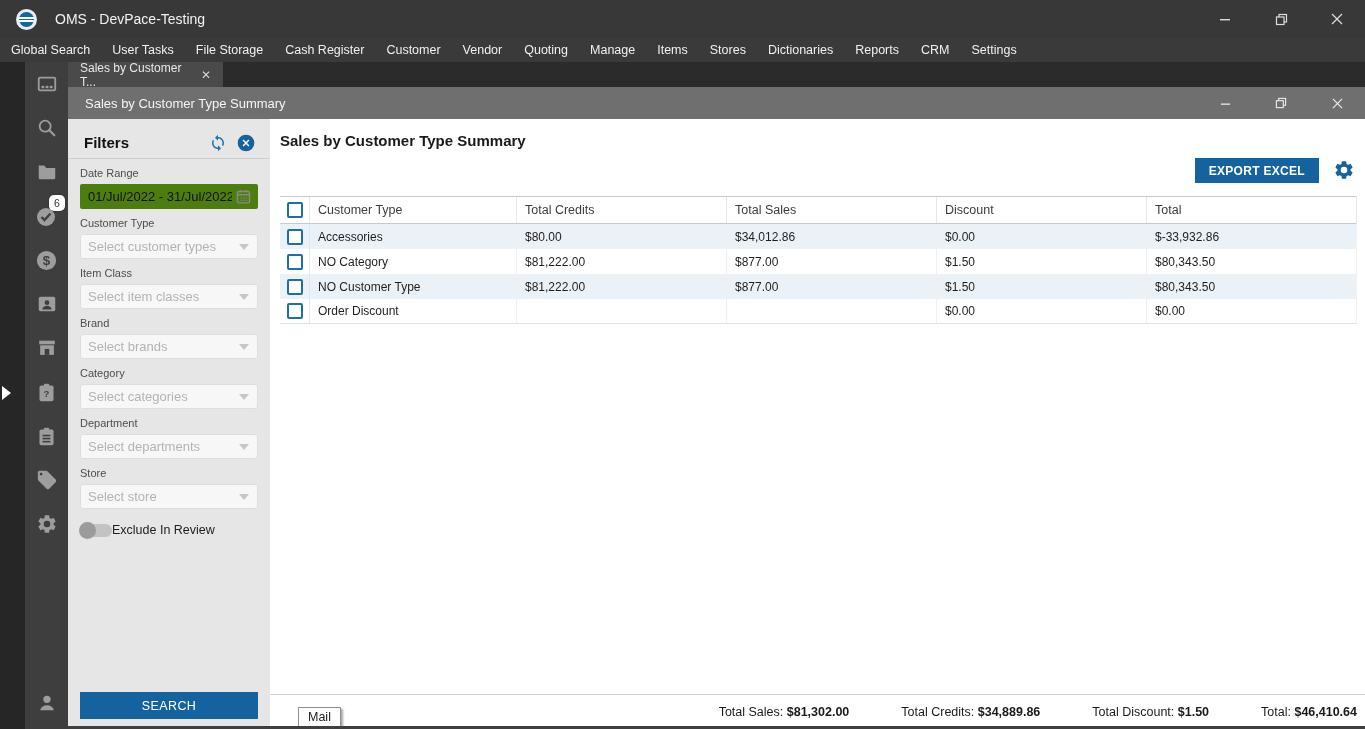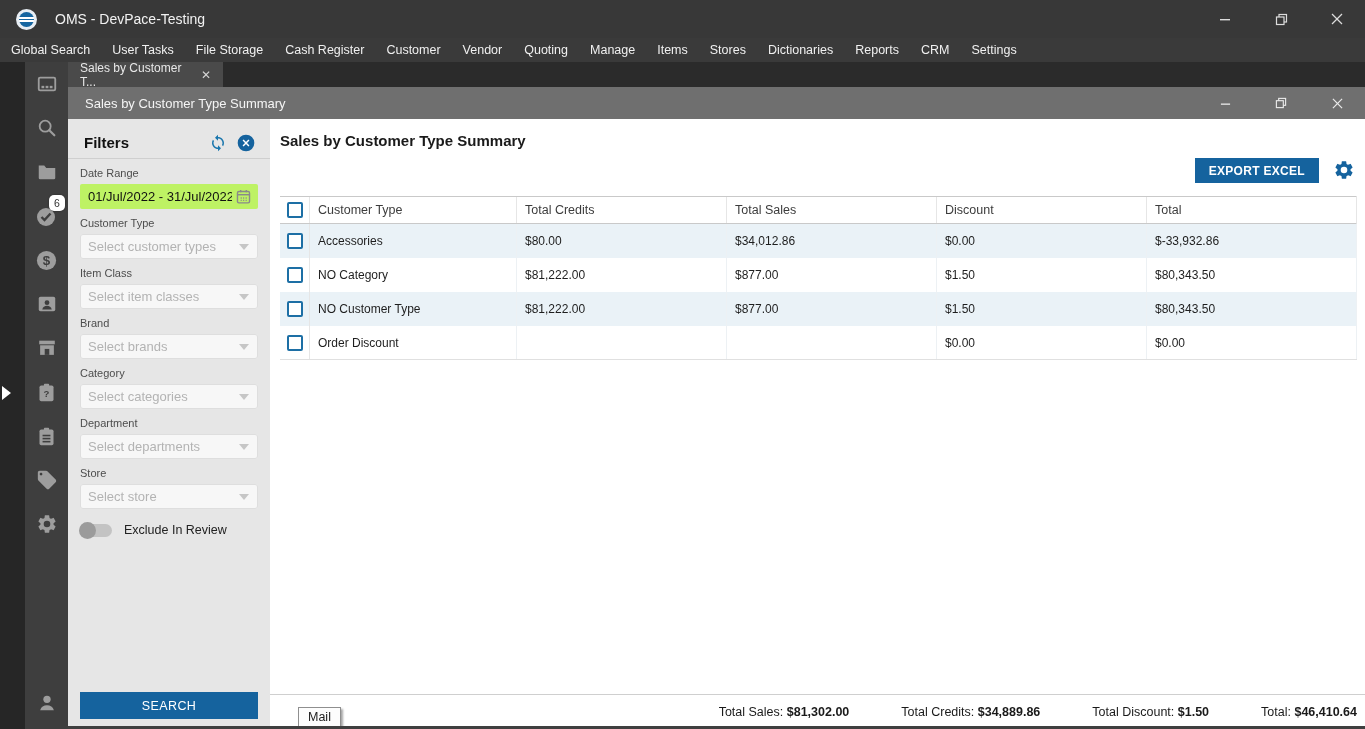--- a/index.html
+++ b/index.html
@@ -45,46 +45,46 @@
            font-size:10.5px; color:#333; display:flex; align-items:center; justify-content:center;
            box-shadow:0 0 2px rgba(0,0,0,.4); }
 
   
   .filters { position:absolute; left:68px; top:119px; width:202px; height:610px; background:#e6e6e6; }
   .filters-head { height:40px; display:flex; align-items:center; padding:8px 12px 0 16px; border-bottom:1px solid #cfcfcf; }
   .filters-head h2 { font-size:15px; color:#111; font-weight:700; flex:1; }
   .filters-head .hbtn { width:24px; height:24px; display:flex; align-items:center; justify-content:center; margin-left:4px; }
   .fgroup { padding:8px 12px 0 12px; }
   .flabel { font-size:11px; color:#4d4d4d; margin-bottom:5px; }
-  .finput { width:178px; height:25px; background:#bef264; border:none; border-radius:2px; font-size:13px; color:#111;
+  .finput { width:178px; height:25px; background:#4d7c0f; border:none; border-radius:2px; font-size:13px; color:#111;
             padding:0 26px 0 8px; font-family:"Liberation Sans",sans-serif; }
   .date-wrap { position:relative; width:178px; }
   .date-wrap .cal { position:absolute; right:6px; top:4px; }
   .fselect { width:178px; height:25px; background:#f7f7f7; border-radius:3px; display:flex; align-items:center;
              padding:0 8px; font-size:13px; color:#b3b3b3; position:relative; box-shadow:0 0 0 1px #dedede inset; }
   .fselect .chev { position:absolute; right:9px; top:10px; width:0; height:0;
                    border-left:5px solid transparent; border-right:5px solid transparent; border-top:6px solid #c6c6c6; }
-  .toggle-row { display:flex; align-items:flex-end; padding:14px 12px 0 12px; gap:12px; }
+  .toggle-row { display:flex; align-items:flex-end; padding:14px 12px 0 12px; }
   .toggle { width:32px; height:13px; background:#c3c3c3; border-radius:7px; position:relative; }
   .toggle .knob { position:absolute; left:-1px; top:-2px; width:17px; height:17px; border-radius:50%; background:#9b9b9b; }
   .toggle-label { font-size:12.5px; color:#222; }
   .search-btn { position:absolute; left:12px; bottom:10px; width:178px; height:27px; background:#15639e; color:#fff;
                 font-size:12.5px; display:flex; align-items:center; justify-content:center; letter-spacing:.4px; }
 
   
   .main { position:absolute; left:270px; top:119px; width:1095px; height:610px; background:#fff; }
   .page-title { position:absolute; left:10px; top:13px; font-size:15px; font-weight:700; color:#1a1a1a; }
   .export-btn { position:absolute; right:46px; top:39px; height:25px; padding:0 14px; background:#15639e; color:#fff;
                 font-size:12px; font-weight:700; display:flex; align-items:center; letter-spacing:.3px; }
   .main-gear { position:absolute; right:10px; top:40px; }
 
   .grid { position:absolute; left:10px; top:77px; width:1077px; border-right:1px solid #e0e0e0; }
   .grid-header { display:grid; grid-template-columns:30px 207px 210px 210px 210px 210px; height:28px;
                  border-top:1px solid #c9c9c9; border-bottom:1px solid #c9c9c9; }
-  .grid-row { display:grid; grid-template-columns:30px 207px 210px 210px 210px 210px; height:34px; }
+  .grid-row { display:grid; grid-template-columns:30px 207px 210px 210px 210px 210px; height:25px; }
   .grid-row.stripe { background:#eaf2f7; }
   .grid-row.last { border-bottom:1px solid #e0e0e0; }
   .hcell { font-size:12.5px; color:#3c3c3c; display:flex; align-items:center; padding-left:8px; border-right:1px solid #e6e6e6; }
   .cell { font-size:12px; color:#1e1e1e; display:flex; align-items:center; padding-left:8px; border-right:1px solid #edf1f4; }
   .cbcell { display:flex; align-items:center; justify-content:center; border-right:1px solid #e6e6e6; }
   .checkbox { width:16px; height:16px; border:2px solid #1d6fa5; border-radius:2px; background:#fff; }
 
   .footer { position:absolute; left:0; bottom:0; width:1095px; height:35px; border-top:1px solid #cfcfcf;
             display:flex; align-items:center; justify-content:flex-end; gap:52px; padding-right:8px; background:#fff; }
   .tot { font-size:12.5px; color:#1a1a1a; }

